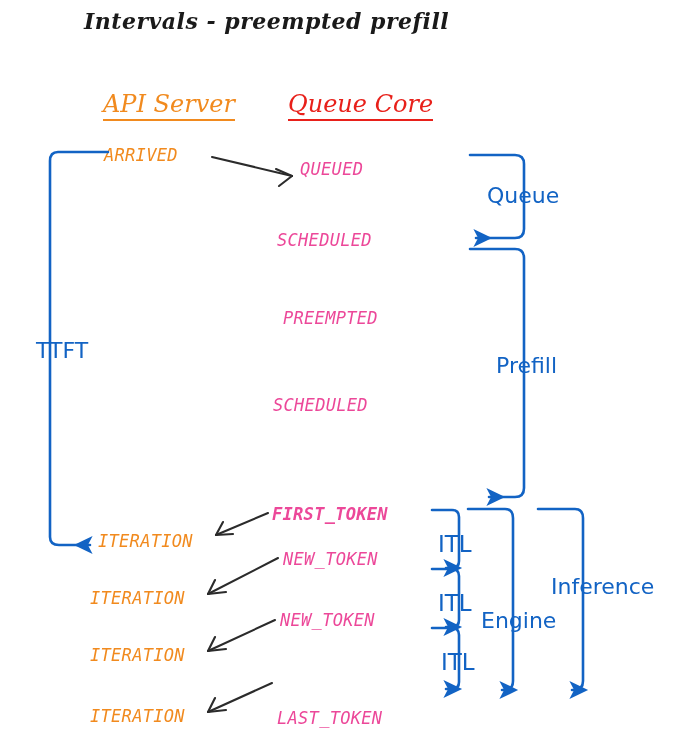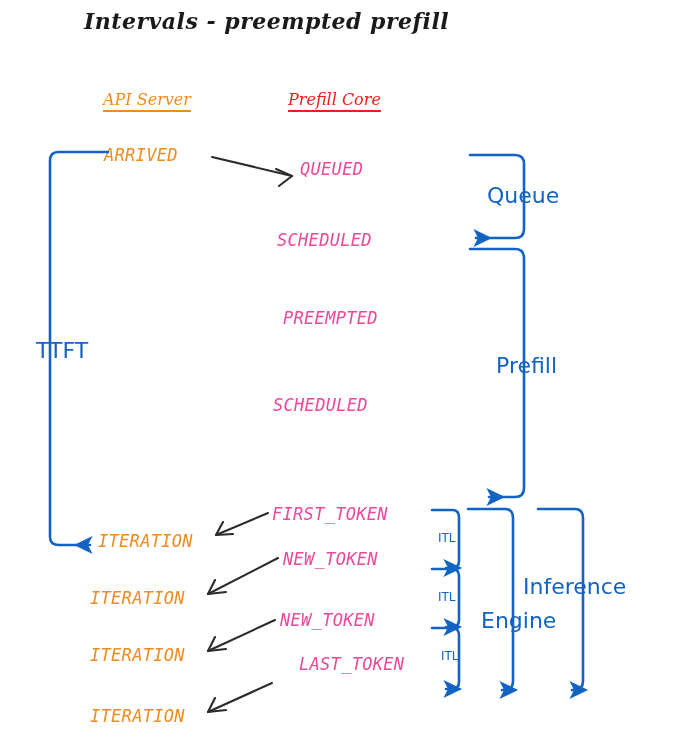--- a/index.html
+++ b/index.html
@@ -27,21 +27,21 @@
     font-size: 22px;
     color: #1a1a1a;
     letter-spacing: 0.5px;
     white-space: nowrap;
   }
 
   
   .col-head {
     font-family: "DejaVu Serif", serif;
     font-style: italic;
-    font-size: 16px;
+    font-size: 24px;
     white-space: nowrap;
     border-bottom: 2px solid currentColor;
     padding-bottom: 1px;
   }
   #head-api   { left: 103px; top: 90px;  color: #F18A1E; }
   #head-engine{ left: 288px; top: 90px;  color: #E8201A; }
 
   
   .state {
     font-family: "DejaVu Sans Mono", monospace;
@@ -55,21 +55,21 @@
 
   
   .blue-label {
     font-family: "DejaVu Sans", sans-serif;
     font-size: 22px;
     color: #1263C4;
     white-space: nowrap;
     background: #ffffff;
     padding: 0 3px;
   }
-  .blue-label.small { font-size: 12px; }
+  .blue-label.small { font-size: 23px; }
 
   
   #arrows-black, #brackets-blue {
     position: absolute;
     left: 0; top: 0;
     width: 679px; height: 750px;
     pointer-events: none;
   }
   #brackets-blue { z-index: 1; }
   #arrows-black  { z-index: 2; }
@@ -130,40 +130,40 @@
       <path d="M208,712 L226,710"></path>
       <path d="M208,712 L215,698"></path>
     </g>
   </svg>
 
   <div class="lbl-layer">
 
     <div class="abs" id="title">Intervals - preempted prefill</div>
 
     <div class="abs col-head" id="head-api">API Server</div>
-    <div class="abs col-head" id="head-engine">Prefill Core</div>
+    <div class="abs col-head" id="head-engine">Queue Core</div>
 
     <div class="abs state api" style="left:104px; top:145px;text-align:center;">ARRIVED</div>
     <div class="abs state api" style="left:98px; top:531px;">ITERATION</div>
     <div class="abs state api" style="left:90px; top:588px;">ITERATION</div>
     <div class="abs state api" style="left:90px; top:645px;">ITERATION</div>
     <div class="abs state api" style="left:90px; top:706px;">ITERATION</div>
 
     <div class="abs state engine" style="left:300px; top:159px;">QUEUED</div>
     <div class="abs state engine" style="left:277px; top:230px;">SCHEDULED</div>
     <div class="abs state engine" style="left:283px; top:308px;">PREEMPTED</div>
     <div class="abs state engine" style="left:273px; top:395px;">SCHEDULED</div>
-    <div class="abs state engine" style="left:272px; top:504px;">FIRST_TOKEN</div>
+    <div class="abs state engine" style="left:272px; top:504px;font-weight:bold;">FIRST_TOKEN</div>
     <div class="abs state engine" style="left:283px; top:549px;">NEW_TOKEN</div>
     <div class="abs state engine" style="left:280px; top:610px;">NEW_TOKEN</div>
-    <div class="abs state engine" style="left:277px; top:654px;margin-left:22px;">LAST_TOKEN</div>
+    <div class="abs state engine" style="left:277px; top:708px;">LAST_TOKEN</div>
 
     <div class="abs blue-label" style="left:33px; top:338px;">TTFT</div>
     <div class="abs blue-label" style="left:484px; top:183px;">Queue</div>
     <div class="abs blue-label" style="left:493px; top:353px;">Prefill</div>
     <div class="abs blue-label small" style="left:435px; top:531px;">ITL</div>
     <div class="abs blue-label small" style="left:435px; top:590px;">ITL</div>
     <div class="abs blue-label small" style="left:438px; top:649px;">ITL</div>
     <div class="abs blue-label" style="left:478px; top:608px;">Engine</div>
-    <div class="abs blue-label" style="left:520px; top:574px;">Inference</div>
+    <div class="abs blue-label" style="left:548px; top:574px;">Inference</div>
 
   </div>
 </div>
 
 </body></html>

